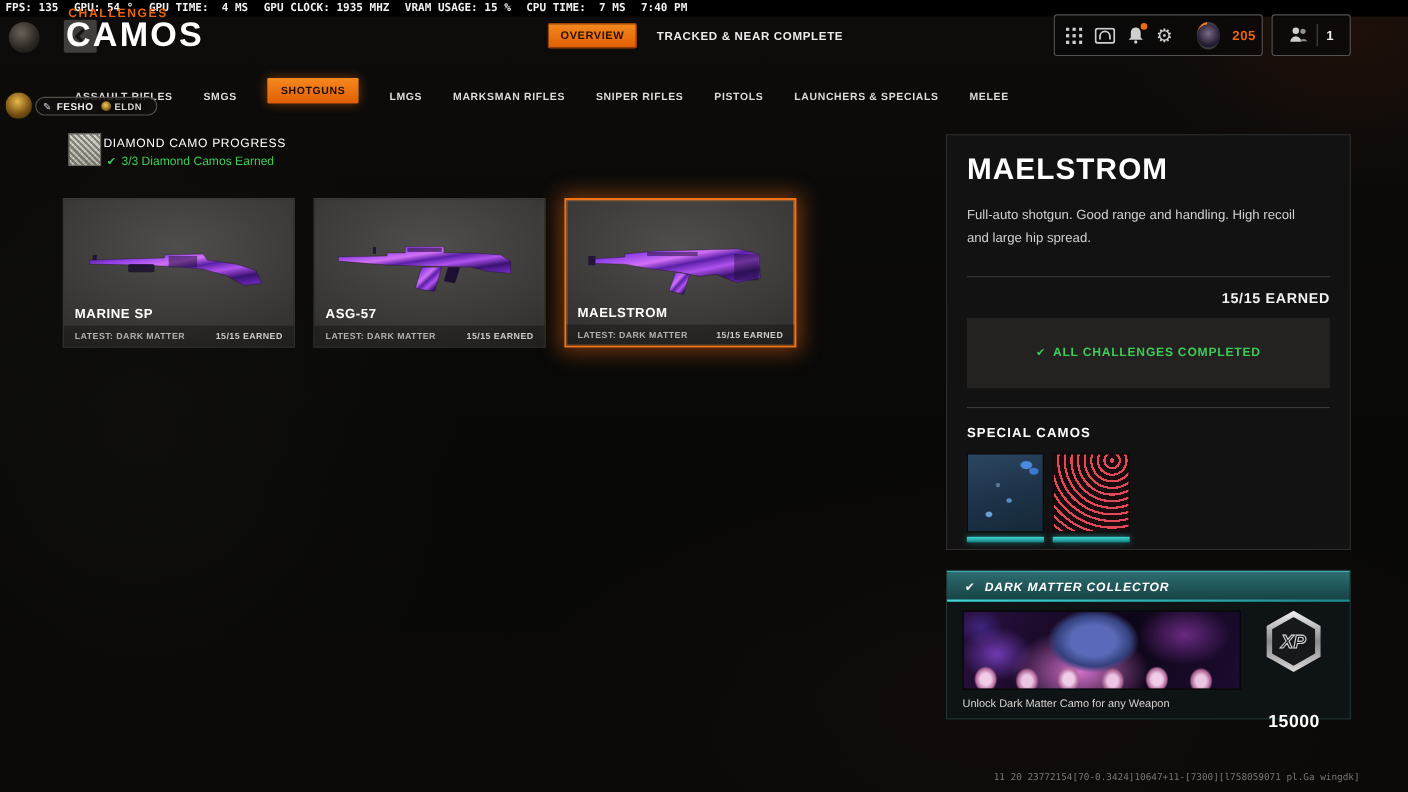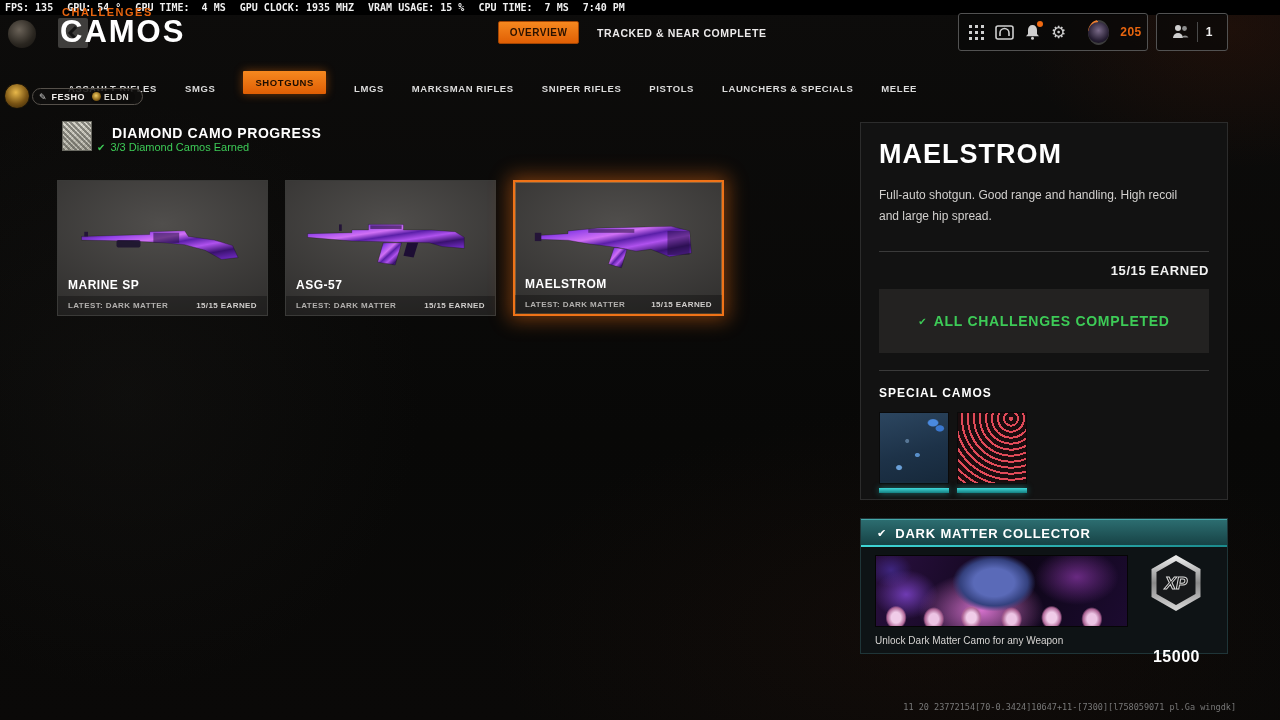--- a/index.html
+++ b/index.html
@@ -63,21 +63,21 @@
   .np-clan { display:flex; align-items:center; gap:3px; background:#0c0b0a; border-radius:8px; padding:1px 6px 1px 2px; }
   .np-clan-dot { width:9px; height:9px; border-radius:50%;
     background:radial-gradient(circle at 45% 40%, #f2cc62, #8a6418 60%, #302008); }
   .np-clan-tag { font-size:8.5px; font-weight:bold; color:#d8d6d2; letter-spacing:.5px; }
   
   .diamond-swatch { position:absolute; left:62px; top:121px; width:30px; height:30px; border:1px solid #6a6a62;
     background:
       repeating-linear-gradient(45deg, rgba(60,60,54,.5) 0 2px, transparent 2px 4px),
       repeating-linear-gradient(-45deg, rgba(255,255,255,.25) 0 1px, transparent 1px 3px),
       linear-gradient(#cfcdc2,#a8a69a); }
-  .diamond-title { position:absolute; left:112px; top:125px; font-size:14px; font-weight:bold; color:#fff; letter-spacing:.6px; }
+  .diamond-title { position:absolute; left:94px; top:125px; font-size:11px; font-weight:normal; color:#fff; letter-spacing:.6px; }
   .diamond-status { position:absolute; left:97px; top:141px; font-size:11px; color:#3dcb57; display:flex; align-items:center; gap:5px; }
   .check-glyph { color:#3dcb57; font-size:10px; }
   
   .card { position:absolute; top:180px; width:211px; height:136px; border:1px solid #3a3a38;
     background:radial-gradient(280px 160px at 50% 32%, #504e4c, #292827 78%, #232221); cursor:pointer; }
   .card.selected { border:2px solid #f07318;
     box-shadow:0 0 18px 4px rgba(240,110,20,.45), inset 0 0 0 1px rgba(255,170,80,.35); }
   .card-gun { position:absolute; left:18px; top:20px; width:175px; height:80px; }
   .card-name { position:absolute; left:10px; bottom:23px; font-size:12px; font-weight:bold; color:#fff; letter-spacing:.5px; }
   .card-foot { position:absolute; left:0; right:0; bottom:0; height:19px; background:rgba(0,0,0,.30);
@@ -86,21 +86,21 @@
   .card-earned { font-size:8px; font-weight:bold; color:#cfcdcb; letter-spacing:.4px; }
   
   .panel { position:absolute; left:860px; top:122px; width:368px; height:378px;
     background:rgba(19,19,19,.96); border:1px solid #2c2c2c; padding:16px 18px 0 18px; }
   .panel-title { font-size:27px; font-weight:bold; color:#fff; letter-spacing:1px; }
   .panel-desc { margin-top:15px; font-size:12px; color:#d2d0ce; line-height:1.75; width:320px; }
   .hdiv { height:1px; background:#3a3a3a; }
   .panel .d1 { margin-top:24px; }
   .earned-line { text-align:right; font-size:13px; font-weight:bold; color:#f2f2f2; letter-spacing:.6px; margin:11px 0; }
   .completed-box { height:64px; background:#232221; display:flex; align-items:center; justify-content:center; gap:7px; }
-  .completed-text { font-size:14px; font-weight:bold; color:#3dcb57; letter-spacing:.7px; }
+  .completed-text { font-size:11px; font-weight:bold; color:#3dcb57; letter-spacing:.7px; }
   .panel .d2 { margin-top:17px; }
   .special-label { margin-top:15px; font-size:12px; font-weight:bold; color:#fff; letter-spacing:1px; }
   .swatch-row { margin-top:12px; display:flex; gap:8px; }
   .swatch { width:70px; cursor:pointer; }
   .swatch-img { width:70px; height:72px; border:1px solid #0a0a0a; }
   .swatch-img.butterfly {
     background:
       radial-gradient(10px 7px at 78% 14%, #4a8ae0 0 45%, transparent 60%),
       radial-gradient(8px 6px at 88% 22%, #3a78d0 0 45%, transparent 60%),
       radial-gradient(6px 5px at 28% 78%, #6aa0d8 0 40%, transparent 60%),
@@ -113,21 +113,21 @@
       #140a0c; }
   .swatch-bar { margin-top:4px; height:5px;
     background:linear-gradient(180deg,#3fd9d9,#157f81); box-shadow:0 0 6px rgba(47,209,209,.5); }
   
   .collector { position:absolute; left:860px; top:518px; width:368px; height:136px;
     background:rgba(14,20,22,.97); border:1px solid #1f3538; cursor:pointer; }
   .collector-head { height:28px; background:linear-gradient(180deg,#2c6d70,#153f42);
     border-top:1px solid #45a8aa; position:relative; display:flex; align-items:center; gap:9px; padding:0 16px; }
   .collector-head::after { content:""; position:absolute; left:0; right:0; bottom:0; height:2px;
     background:linear-gradient(90deg,#3fd6d6,#1b8a8c); }
-  .collector-title { font-size:13px; font-weight:bold; color:#fff; letter-spacing:.8px; }
+  .collector-title { font-size:11px; font-weight:bold; color:#fff; letter-spacing:.8px;font-style:italic; }
   .collector-check { color:#fff; font-size:11px; }
   .collector-body { display:flex; padding:8px 12px 0 14px; gap:10px; }
   .collector-art { width:256px; height:72px; border:1px solid #050505;
     background:
       radial-gradient(16px 18px at 8% 88%, #f0cce8 0 30%, #b06898 55%, transparent 66%),
       radial-gradient(16px 18px at 23% 90%, #ecc4e4 0 30%, #a86090 55%, transparent 66%),
       radial-gradient(16px 18px at 38% 88%, #f0cce8 0 30%, #b06898 55%, transparent 66%),
       radial-gradient(16px 18px at 54% 90%, #ecc4e4 0 30%, #a86090 55%, transparent 66%),
       radial-gradient(16px 18px at 70% 88%, #f0cce8 0 30%, #b06898 55%, transparent 66%),
       radial-gradient(16px 18px at 86% 90%, #ecc4e4 0 30%, #a86090 55%, transparent 66%),

